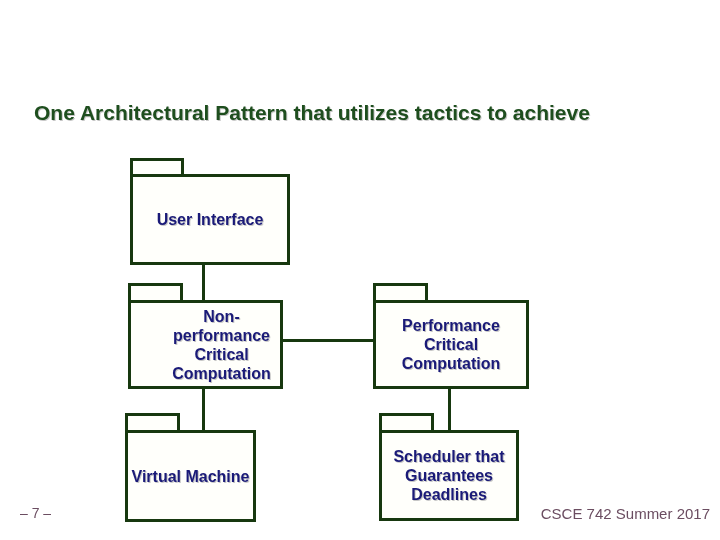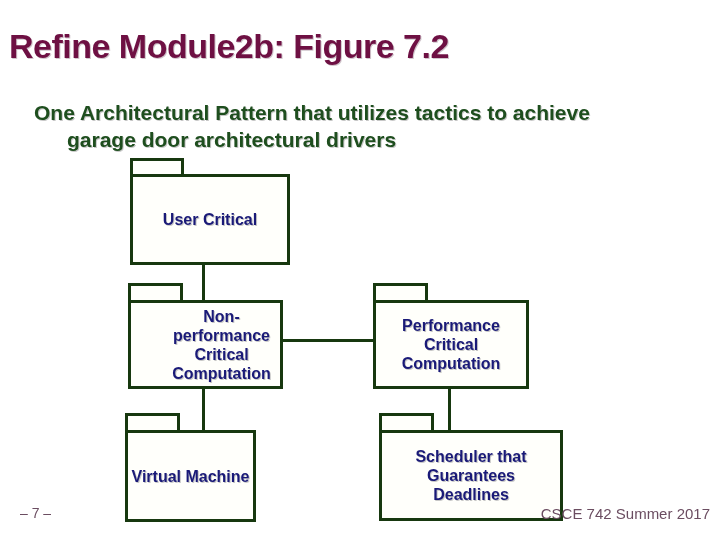--- a/index.html
+++ b/index.html
@@ -64,21 +64,21 @@
     text-align: center;
     white-space: pre-line;
     line-height: 19px;
     text-shadow: 1px 1px 0 rgba(185,185,185,0.8);
   }
 
   #pkg-ui    { left: 130px; top: 174px; width: 160px; height: 91px; }
   #pkg-npcc  { left: 128px; top: 300px; width: 155px; height: 89px; padding-left: 32px; }
   #pkg-pcc   { left: 373px; top: 300px; width: 156px; height: 89px; }
   #pkg-vm    { left: 125px; top: 430px; width: 131px; height: 92px; }
-  #pkg-sched { left: 379px; top: 430px; width: 184px; height: 91px; }
+  #pkg-sched { left: 379px; top: 430px; width: 140px; height: 91px; }
   #pkg-ui .pkg-tab { width: 54px; height: 16px; top: -19px; }
 
   .conn {
     position: absolute;
     background: #17380f;
   }
   #conn-ui-npcc   { left: 202px; top: 265px; width: 3px;  height: 35px; }
   #conn-npcc-pcc  { left: 283px; top: 339px; width: 90px; height: 3px;  }
   #conn-npcc-vm   { left: 202px; top: 389px; width: 3px;  height: 41px; }
   #conn-pcc-sched { left: 448px; top: 389px; width: 3px;  height: 41px; }
@@ -97,33 +97,31 @@
     font-size: 15px;
     color: #6b4d61;
     text-align: center;
   }
 </style>
 </head>
 <body>
 
 <div class="slide">
 
-  <div class="title">Refine Module2b: Figure 7.2</div>
 
   <div class="subtitle-line l1">One Architectural Pattern that utilizes tactics to achieve</div>
-  <div class="subtitle-line l2">garage door architectural drivers</div>
 
   <div class="conn" id="conn-ui-npcc"></div>
   <div class="conn" id="conn-npcc-pcc"></div>
   <div class="conn" id="conn-npcc-vm"></div>
   <div class="conn" id="conn-pcc-sched"></div>
 
   <div class="pkg" id="pkg-ui">
     <div class="pkg-tab"></div>
-    <div class="pkg-label">User Critical</div>
+    <div class="pkg-label">User Interface</div>
   </div>
 
   <div class="pkg" id="pkg-npcc">
     <div class="pkg-tab"></div>
     <div class="pkg-label">Non-
 performance
 Critical
 Computation</div>
   </div>
 

